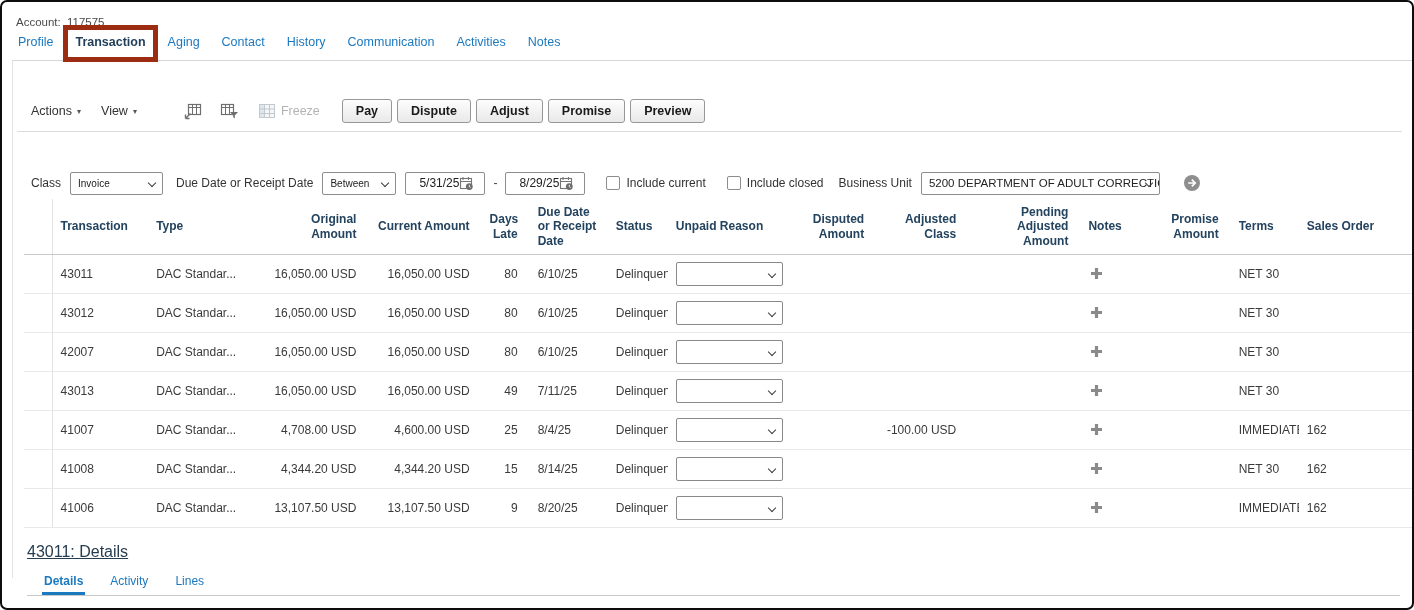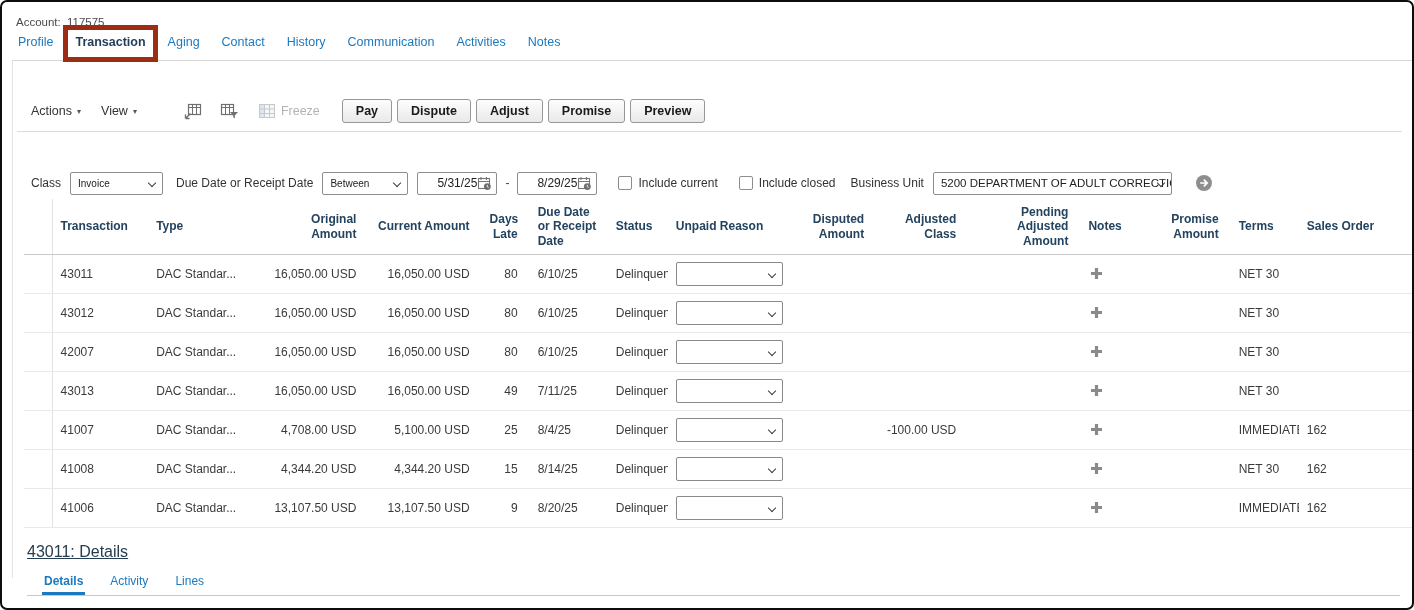--- a/index.html
+++ b/index.html
@@ -44,21 +44,21 @@
   
   .filter-row { display:flex; align-items:center; margin-left:4px; padding:4px 0 5px 14px;
     height:31px; gap:9px; font-size:12px; color:#333;margin-top:36px; }
   .fselect { position:relative; height:23px; border:1px solid #8d8d8d; border-radius:2px;
     background:#fff; display:flex; align-items:center; padding:0 20px 0 7px; font-size:10px;
     color:#222; cursor:pointer; white-space:nowrap; overflow:hidden; }
   .chev { width:6px; height:6px; border-right:1.7px solid #3c3c3c;
     border-bottom:1.7px solid #3c3c3c; transform:rotate(45deg); display:inline-block; }
   .fselect .chev { position:absolute; right:7px; top:7px; }
   .datefield { width:80px; height:23px; border:1px solid #8d8d8d; border-radius:2px;
-    display:flex; align-items:center; justify-content:flex-end; padding:0 4px 0 7px;
+    display:flex; align-items:center; justify-content:center; padding:0 4px 0 7px;
     font-size:12px; color:#222; background:#fff; }
   .cb { width:14px; height:14px; border:1px solid #8d8d8d; border-radius:2px; background:#fff;
     cursor:pointer; flex:none; }
   .cb-label { margin-left:-3px; }
   .dash { color:#444; margin:0 -1px; }
   .go-btn { margin-left:14px; cursor:pointer; display:inline-flex; }
 
   
   table.tx { border-collapse:collapse; table-layout:fixed; width:1390px; margin-left:11px; }
   .tx thead th { border-bottom:1px solid #c9c9c9; font-size:12px; color:#24435f;
@@ -164,21 +164,21 @@
     </div>
 
     <div class="filter-row">
       <span>Class</span>
       <span class="fselect" style="width:93px;">
         <span>Invoice</span>
         <span class="chev"></span>
       </span>
 
       <span style="margin-left:4px;">Due Date or Receipt Date</span>
-      <span class="fselect" style="width:86px;">
+      <span class="fselect" style="width:74px;">
         <span>Between</span>
         <span class="chev"></span>
       </span>
 
       <span class="datefield">
         <span>5/31/25</span>
         <span style="display:inline-flex;">
           <svg width="15" height="15" viewBox="0 0 15 15">
             <rect x="1.5" y="2.5" width="11" height="10" fill="none" stroke="#767676" stroke-width="1.1"></rect>
             <path d="M4 1v3M9.5 1v3M1.5 5.5h11" stroke="#767676" stroke-width="1.1"></path>
@@ -361,21 +361,21 @@
               </span></td>
             <td></td>
             <td>NET 30</td>
             <td></td>
           </tr>
           <tr>
             <td class="handle"></td>
             <td>41007</td>
             <td>DAC Standar...</td>
             <td>4,708.00 USD</td>
-            <td>5,100.00 USD</td>
+            <td>4,600.00 USD</td>
             <td>25</td>
             <td>8/4/25</td>
             <td>Delinquent</td>
             <td>
               <div class="mini-select">
                 <span class="chev"></span>
               </div>
             </td>
             <td></td>
             <td>-100.00 USD</td>

